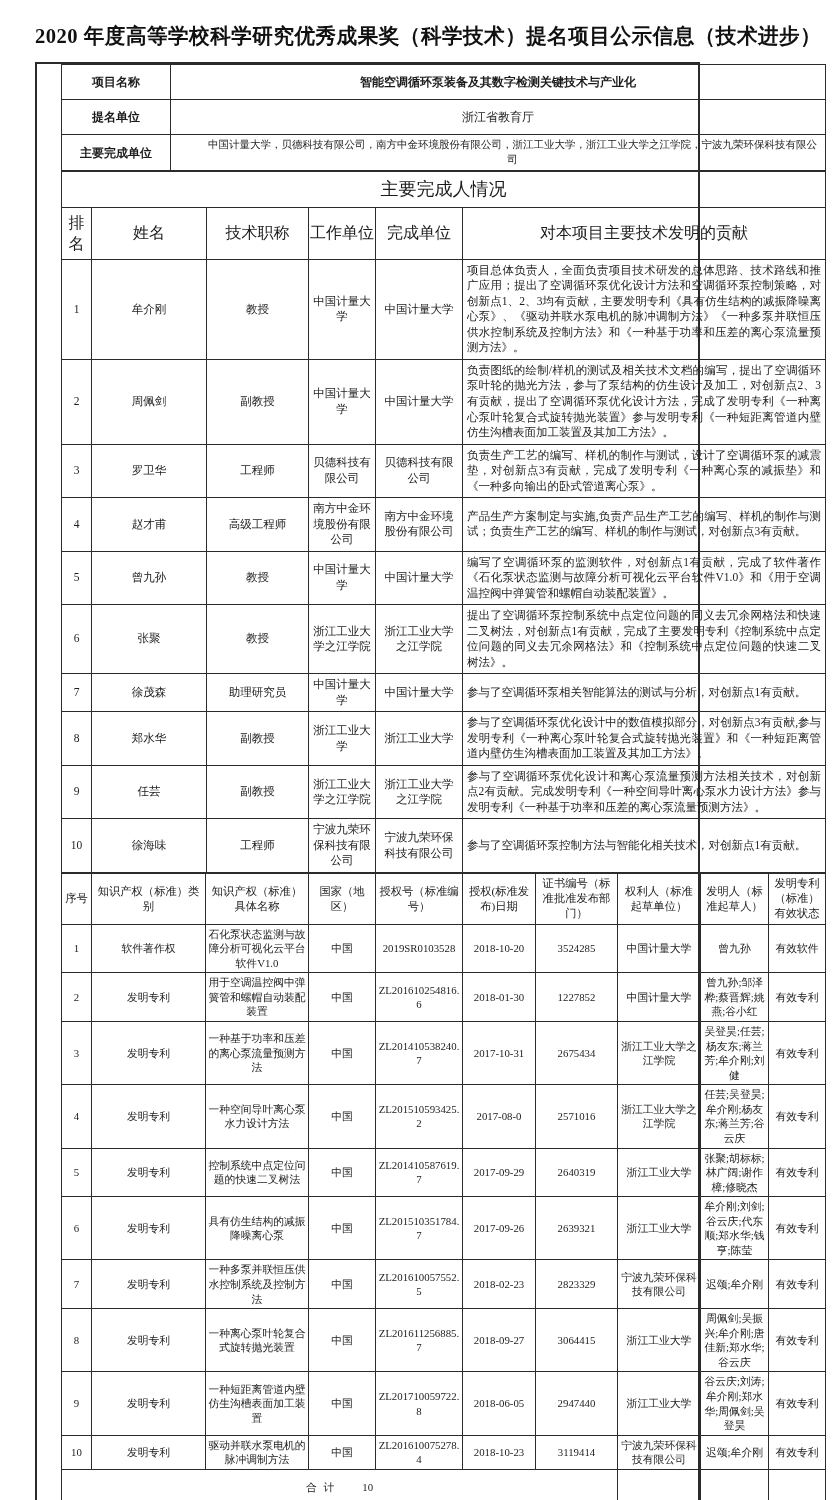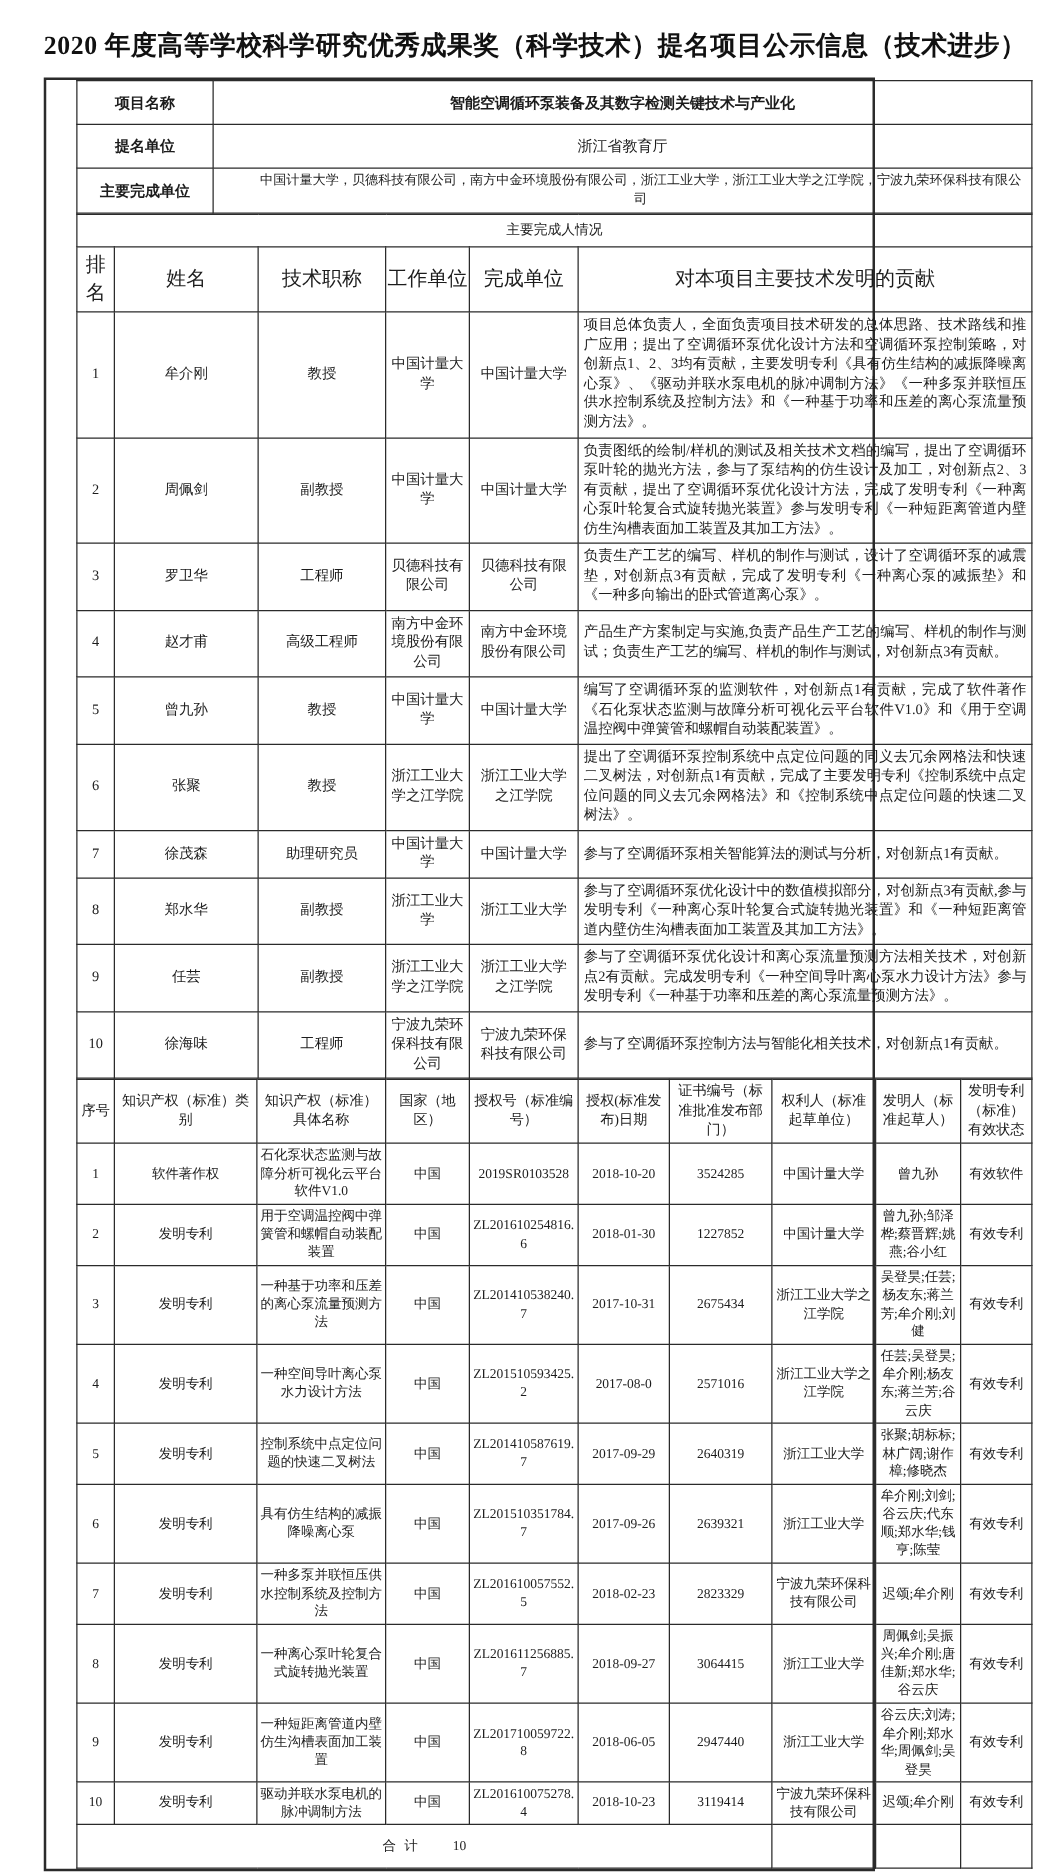--- a/index.html
+++ b/index.html
@@ -20,21 +20,21 @@
   table{border-collapse:collapse;table-layout:fixed;width:764px;margin-left:24px;}
   td{
     border:1px solid #2b2b2b;
     font-size:11.5px;line-height:1.35;
     padding:3px 3px;vertical-align:middle;
     word-break:break-all;overflow:hidden;
   }
   td.c{text-align:center;}
   td.j{text-align:left;text-align:justify;padding:3px 4px;}
   td.lbl{font-weight:bold;text-align:center;font-size:12.5px;}
-  .section-row td{text-align:center;font-size:11px;padding:5px 2px;}
+  .section-row td{text-align:center;font-size:18px;padding:5px 2px;}
   .hdr td{text-align:center;font-size:16px;padding:4px 1px;}
   .info td{height:28px;font-size:12px;}
   .info td.val{text-align:center;}
   .info td.val-small{text-align:center;font-size:10.5px;line-height:1.4;padding-left:32px;}
   .ip-table td{font-size:10.8px;padding:2px 2px;}
   .ip-table .hdr td{font-size:11.3px;}
   .total-row td{height:30px;}
   .total-cell{letter-spacing:2px;}
   .total-num{display:inline-block;margin-left:26px;letter-spacing:0;}
 </style>

